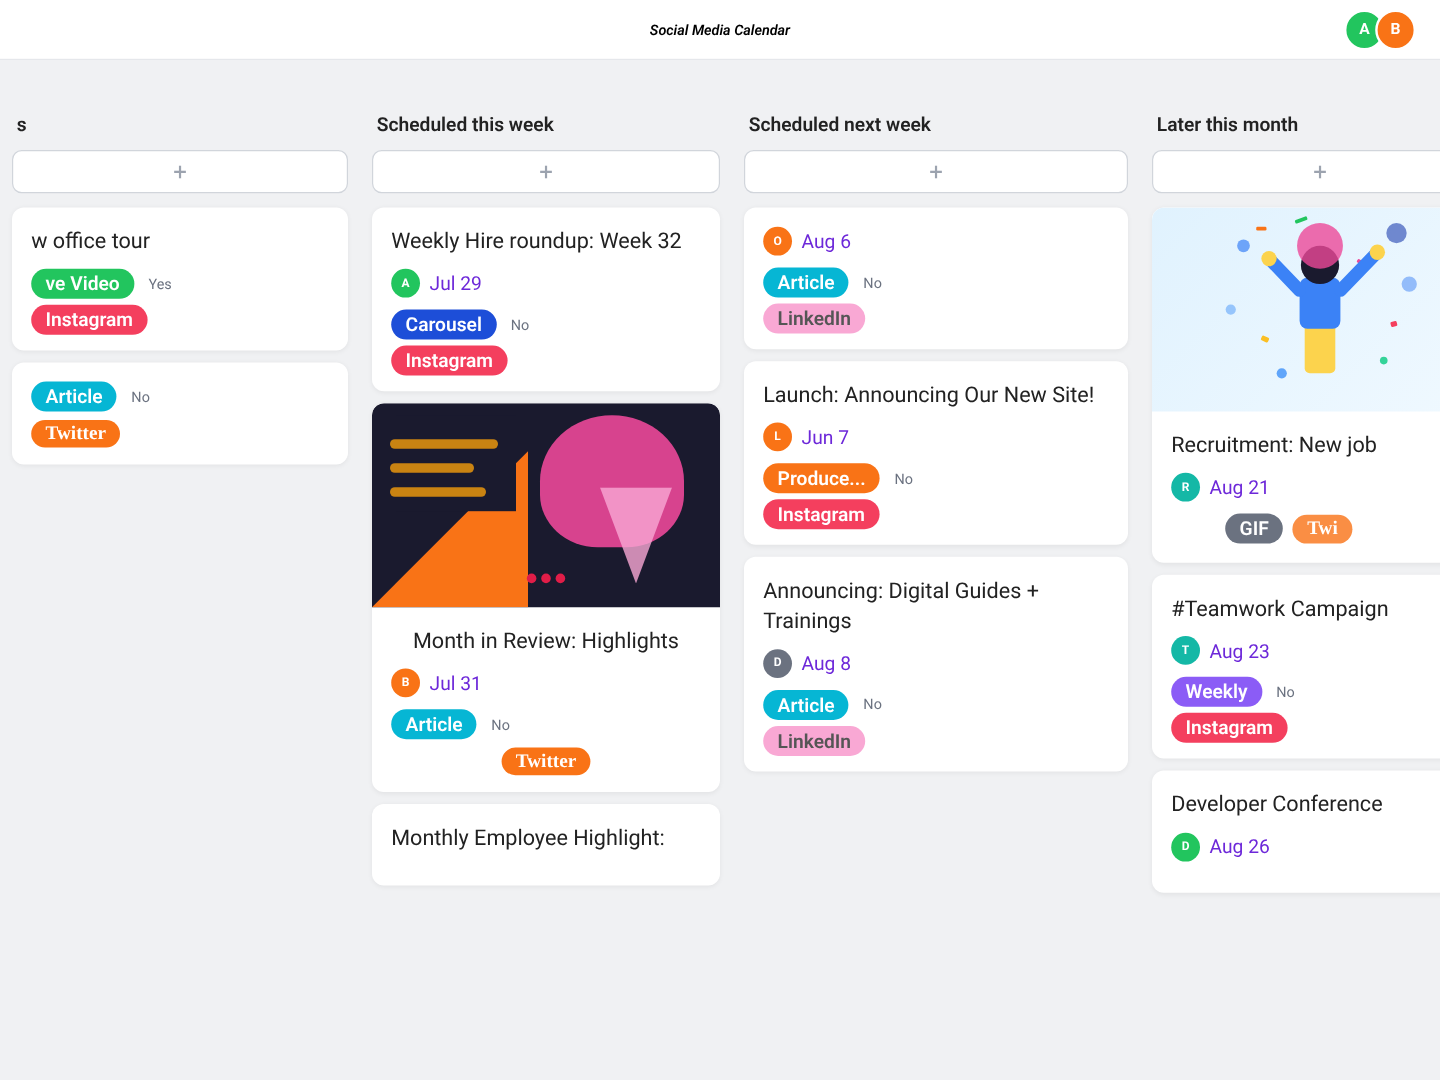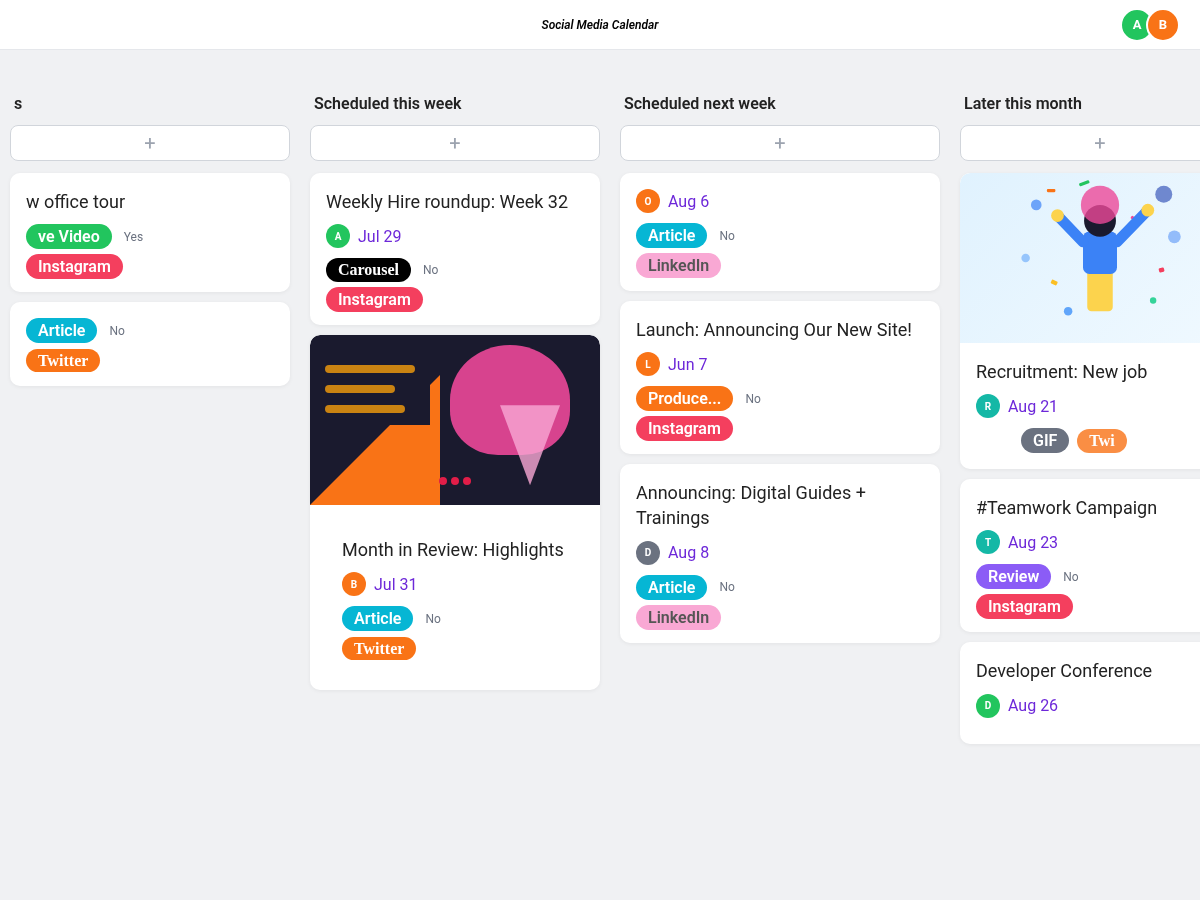--- a/index.html
+++ b/index.html
@@ -102,21 +102,21 @@
       gap: 8px;
       flex-wrap: wrap;
     }
     .tag {
       padding: 3px 12px;
       border-radius: 20px;
       font-size: 16px;
       font-weight: 600;
       color: #fff;
     }
-    .tag-carousel { background: #000000; font-family: Liberation Serif, serif; }
+    .tag-carousel { background: #1d4ed8; }
     .tag-instagram { background: #f43f5e; }
     .tag-article { background: #06b6d4; }
     .tag-linkedin { background: #f9a8d4; color: #555; }
     .tag-twitter { background: #f97316; font-family: Liberation Serif, serif; }
     .tag-produce { background: #f97316; }
     .tag-photo { background: #8b5cf6; }
     .tag-gif { background: #6b7280; margin-left: 45px; }
     .tag-live-video { background: #22c55e; }
     .no-label {
       font-size: 12px;
@@ -213,36 +213,39 @@
         <div style="position:absolute;top:70px;left:15px;width:80px;height:8px;background:#f59e0b;border-radius:4px;opacity:0.8;"></div>
 
         <div style="position:absolute;bottom:20px;right:40px;width:60px;height:80px;background:#f9a8d4;clip-path:polygon(0 0, 100% 0, 50% 100%);opacity:0.8;"></div>
 
         <div style="position:absolute;bottom:20px;left:50%;transform:translateX(-50%);display:flex;gap:4px;">
           <div style="width:8px;height:8px;border-radius:50%;background:#e11d48;"></div>
           <div style="width:8px;height:8px;border-radius:50%;background:#e11d48;"></div>
           <div style="width:8px;height:8px;border-radius:50%;background:#e11d48;"></div>
         </div>
       </div>
-      <div style="padding:32px;">
+      <div style="padding:16px;text-align:center;">
         <div class="card-title">Month in Review: Highlights</div>
         <div class="card-meta">
           <div class="avatar-circle" style="background:#f97316;">B</div>
           <span class="card-meta-date">Jul 31</span>
         </div>
         <div class="card-tags">
           <span class="tag tag-article">Article</span>
           <span class="no-label">No</span>
         </div>
         <div style="margin-top:8px;">
           <span class="tag tag-twitter">Twitter</span>
         </div>
       </div>
     </div>
 
+    <div class="card">
+      <div class="card-title">Monthly Employee Highlight:</div>
+    </div>
   </div>
 
   <div class="column" style="min-width:340px;">
     <div class="header-spacer"></div>
     <div class="column-header">Scheduled next week</div>
     <div class="add-btn">+</div>
 
     <div class="card">
       <div class="card-meta">
         <div class="avatar-circle" style="background:#f97316;">O</div>
@@ -339,21 +342,21 @@
       </div>
     </div>
 
     <div class="card">
       <div class="card-title">#Teamwork Campaign</div>
       <div class="card-meta">
         <div class="avatar-circle" style="background:#14b8a6;">T</div>
         <span class="card-meta-date">Aug 23</span>
       </div>
       <div class="card-tags">
-        <span class="tag tag-photo">Review</span>
+        <span class="tag tag-photo">Weekly</span>
         <span class="no-label">No</span>
       </div>
       <div style="margin-top:8px;">
         <span class="tag tag-instagram">Instagram</span>
       </div>
     </div>
 
     <div class="card">
       <div class="card-title">Developer Conference</div>
       <div class="card-meta">

